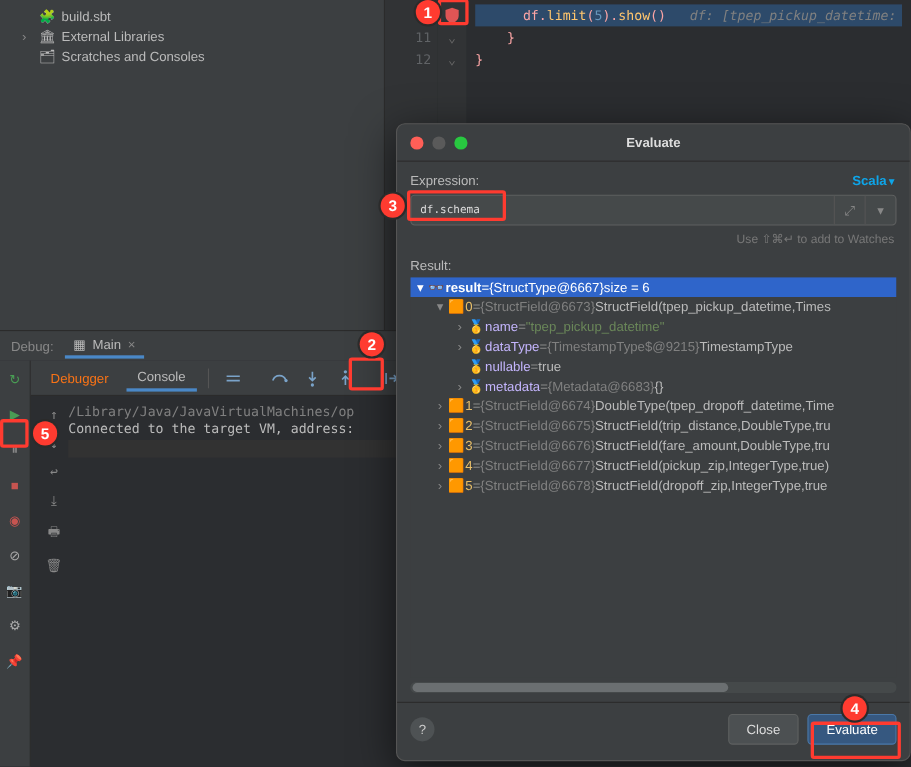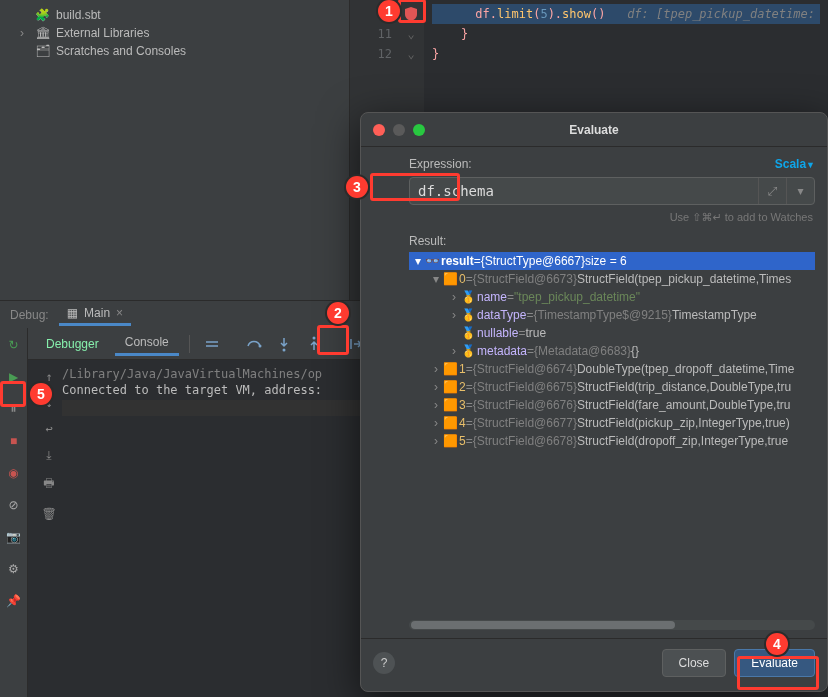--- a/index.html
+++ b/index.html
@@ -35,21 +35,21 @@
   .debug-close { color:#888; }
 
   .bot { flex:1; display:flex; }
   .gutter-tools { width:28px; background:#3c3f41; display:flex; flex-direction:column; align-items:center; padding-top:8px; gap:14px; border-right:1px solid #2b2b2b;}
   .gtool { width:18px; height:18px; display:flex; align-items:center; justify-content:center; cursor:pointer; color:#aaa; }
   .gtool.green { color:#499c54; }
   .gtool.red { color:#c75450; }
 
   .debug-body { flex:1; display:flex; flex-direction:column; }
   .dbg-toolbar { height:32px; background:#3c3f41; display:flex; align-items:center; padding:0 8px; gap:6px; border-bottom:1px solid #2b2b2b;}
-  .dbg-toolbar .lbl { padding:4px 10px; cursor:pointer; color:#86efac; }
+  .dbg-toolbar .lbl { padding:4px 10px; cursor:pointer; color:#f97316; }
   .dbg-toolbar .lbl.active { color:#bbbbbb; border-bottom:3px solid #4a88c7; }
   .dbg-toolbar .spacer { flex:0 0 6px;}
   .dbg-toolbar .ibtn { width:24px; height:24px; display:flex; align-items:center; justify-content:center; cursor:pointer; color:#9aa; }
   .dbg-toolbar .sep { width:1px; height:18px; background:#555; margin:0 4px; }
 
   .console { flex:1; background:#2b2d30; padding:6px 8px; display:flex; }
   .console-side { width:26px; display:flex; flex-direction:column; gap:12px; align-items:center; padding-top:4px; }
   .console-side .sbtn { color:#888; cursor:pointer;}
   .console-body { flex:1; }
   .console-body .ln1 { color:#808080; padding:1px 0;}
@@ -61,26 +61,26 @@
     position:absolute; left:360px; top:112px; width:468px; height:580px;
     background:#3c3f41; border:1px solid #555; border-radius:8px;
     box-shadow:0 10px 40px rgba(0,0,0,.6);
     display:flex; flex-direction:column;
   }
   .dlg-titlebar { height:34px; display:flex; align-items:center; position:relative; border-bottom:1px solid #2b2b2b;}
   .traffic { display:flex; gap:8px; padding-left:12px;}
   .dot { width:12px;height:12px;border-radius:50%; }
   .dot.r{background:#ff5f57;} .dot.y{background:#5a5a5a;} .dot.g{background:#28c840;}
   .dlg-title { position:absolute; left:0; right:0; text-align:center; color:#ddd; font-weight:600; }
-  .dlg-body { padding:10px 12px 8px; display:flex; flex-direction:column; flex:1;margin-left:36px; }
+  .dlg-body { padding:10px 12px 8px; display:flex; flex-direction:column; flex:1; }
   .expr-row { display:flex; justify-content:space-between; align-items:center; margin-bottom:6px;}
   .expr-row .lang { color:#0ea5e9;font-weight:bold; }
   .expr-row .lang .car { font-size:9px; vertical-align:middle;}
   .expr-input { display:flex; background:#45494a; border:1px solid #5e6060; border-radius:4px; height:28px; align-items:center; }
-  .expr-input input { flex:1; background:transparent; border:none; outline:none; color:#dcdcdc; padding:0 8px; font-family:Menlo,monospace; font-size:14px; }
+  .expr-input input { flex:1; background:transparent; border:none; outline:none; color:#dcdcdc; padding:0 8px; font-family:Menlo,monospace; font-size:10px; }
   .expr-btn { width:28px; display:flex; align-items:center; justify-content:center; color:#888; border-left:1px solid #555; height:100%; cursor:pointer;}
   .hint { text-align:right; color:#777; font-size:11px; padding:6px 2px 10px; }
   .result-lbl { color:#bbbbbb; margin-bottom:4px;}
   .tree { flex:1; background:#3c3f41; overflow:auto; font-family:-apple-system,sans-serif; font-size:12px;}
   .tree .row { display:flex; align-items:center; padding:2px 0; white-space:nowrap; }
   .tree .row.sel { background:#2f65ca; color:#fff; }
   .tree .sp { display:inline-block; }
   .tree .tw { width:14px; color:#888; text-align:center; cursor:pointer; }
   .tree .row.sel .tw { color:#fff; }
   .tree .sp0{width:2px;} .tree .sp1{width:20px;} .tree .sp2{width:38px;}

